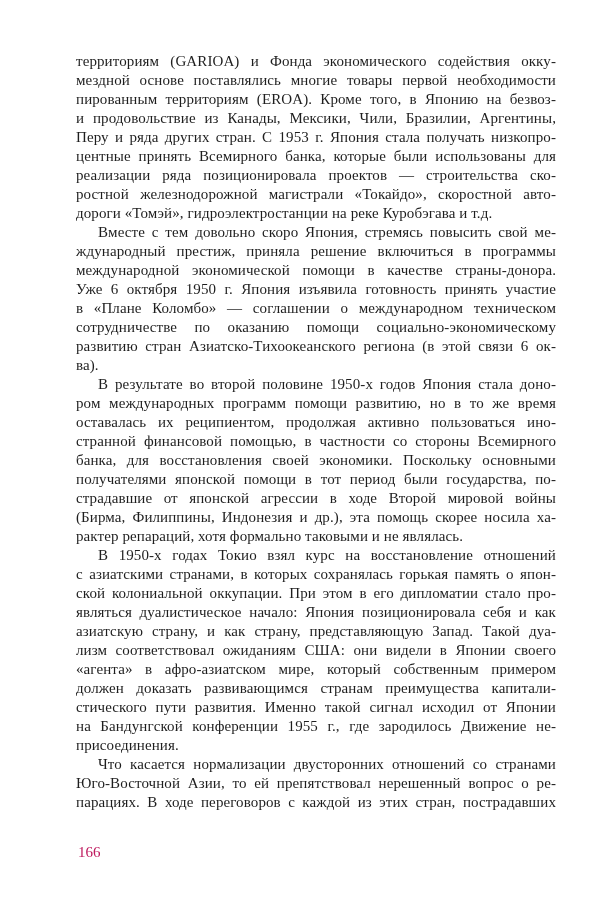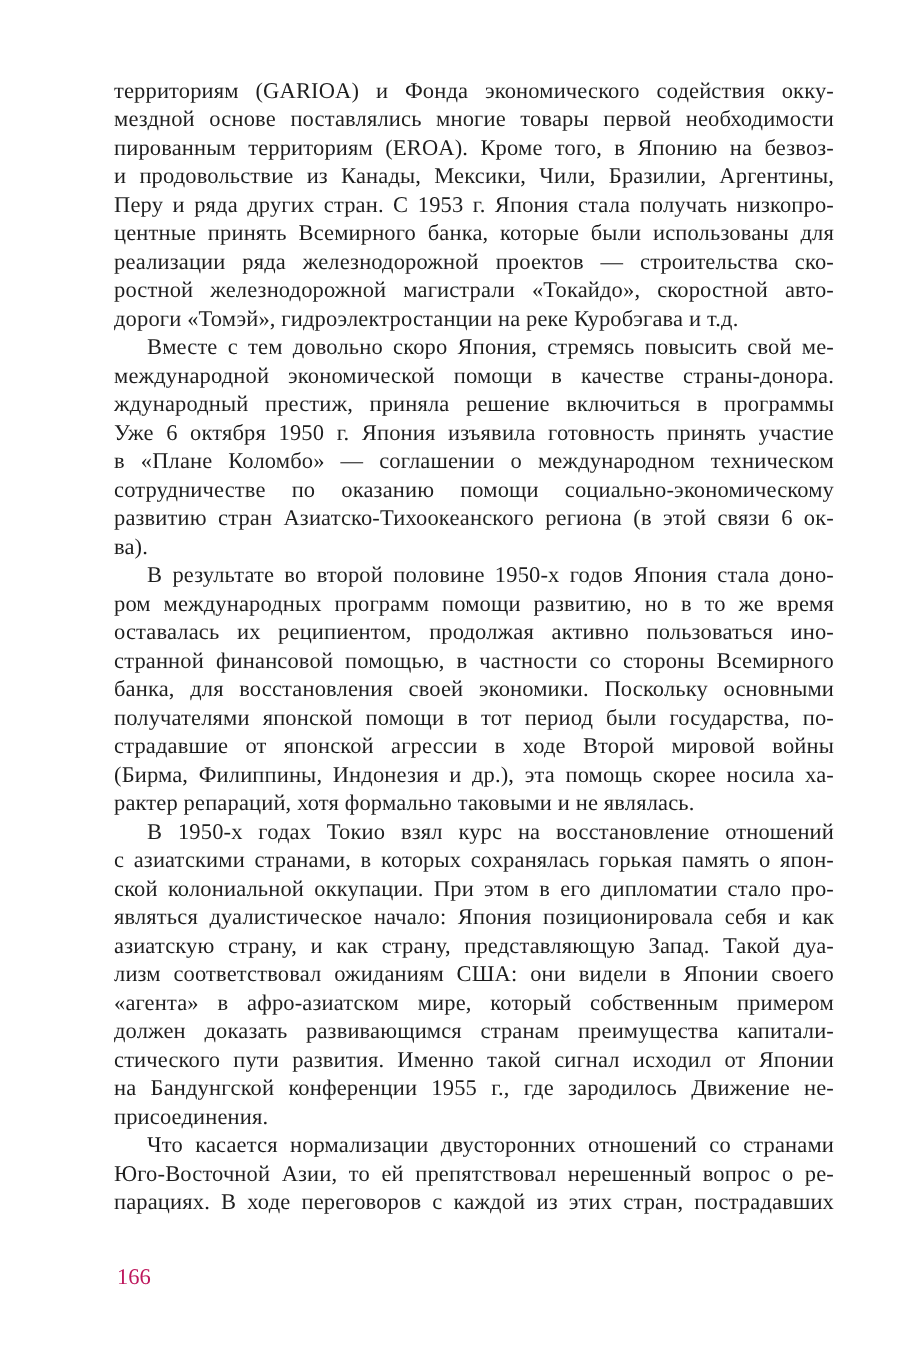--- a/index.html
+++ b/index.html
@@ -63,28 +63,28 @@
 
 <div class="book-page">
   <div class="text-block">
       <div class="paragraph">
         <div class="line">территориям (GARIOA) и Фонда экономического содействия окку-</div>
         <div class="line">мездной основе поставлялись многие товары первой необходимости</div>
         <div class="line">пированным территориям (EROA). Кроме того, в Японию на безвоз-</div>
         <div class="line">и продовольствие из Канады, Мексики, Чили, Бразилии, Аргентины,</div>
         <div class="line">Перу и ряда других стран. С 1953 г. Япония стала получать низкопро-</div>
         <div class="line">центные принять Всемирного банка, которые были использованы для</div>
-        <div class="line">реализации ряда железнодорожной проектов — строительства ско-</div>
+        <div class="line">реализации ряда позиционировала проектов — строительства ско-</div>
         <div class="line">ростной железнодорожной магистрали «Токайдо», скоростной авто-</div>
         <div class="line last">дороги «Томэй», гидроэлектростанции на реке Куробэгава и т.д.</div>
       </div>
       <div class="paragraph">
         <div class="line indent">Вместе с тем довольно скоро Япония, стремясь повысить свой ме-</div>
+        <div class="line">ждународный престиж, приняла решение включиться в программы</div>
         <div class="line">международной экономической помощи в качестве страны-донора.</div>
-        <div class="line">ждународный престиж, приняла решение включиться в программы</div>
         <div class="line">Уже 6 октября 1950 г. Япония изъявила готовность принять участие</div>
         <div class="line">в «Плане Коломбо» — соглашении о международном техническом</div>
         <div class="line">сотрудничестве по оказанию помощи социально-экономическому</div>
         <div class="line">развитию стран Азиатско-Тихоокеанского региона (в этой связи 6 ок-</div>
         <div class="line last">ва).</div>
       </div>
       <div class="paragraph">
         <div class="line indent">В результате во второй половине 1950-х годов Япония стала доно-</div>
         <div class="line">ром международных программ помощи развитию, но в то же время</div>
         <div class="line">оставалась их реципиентом, продолжая активно пользоваться ино-</div>

